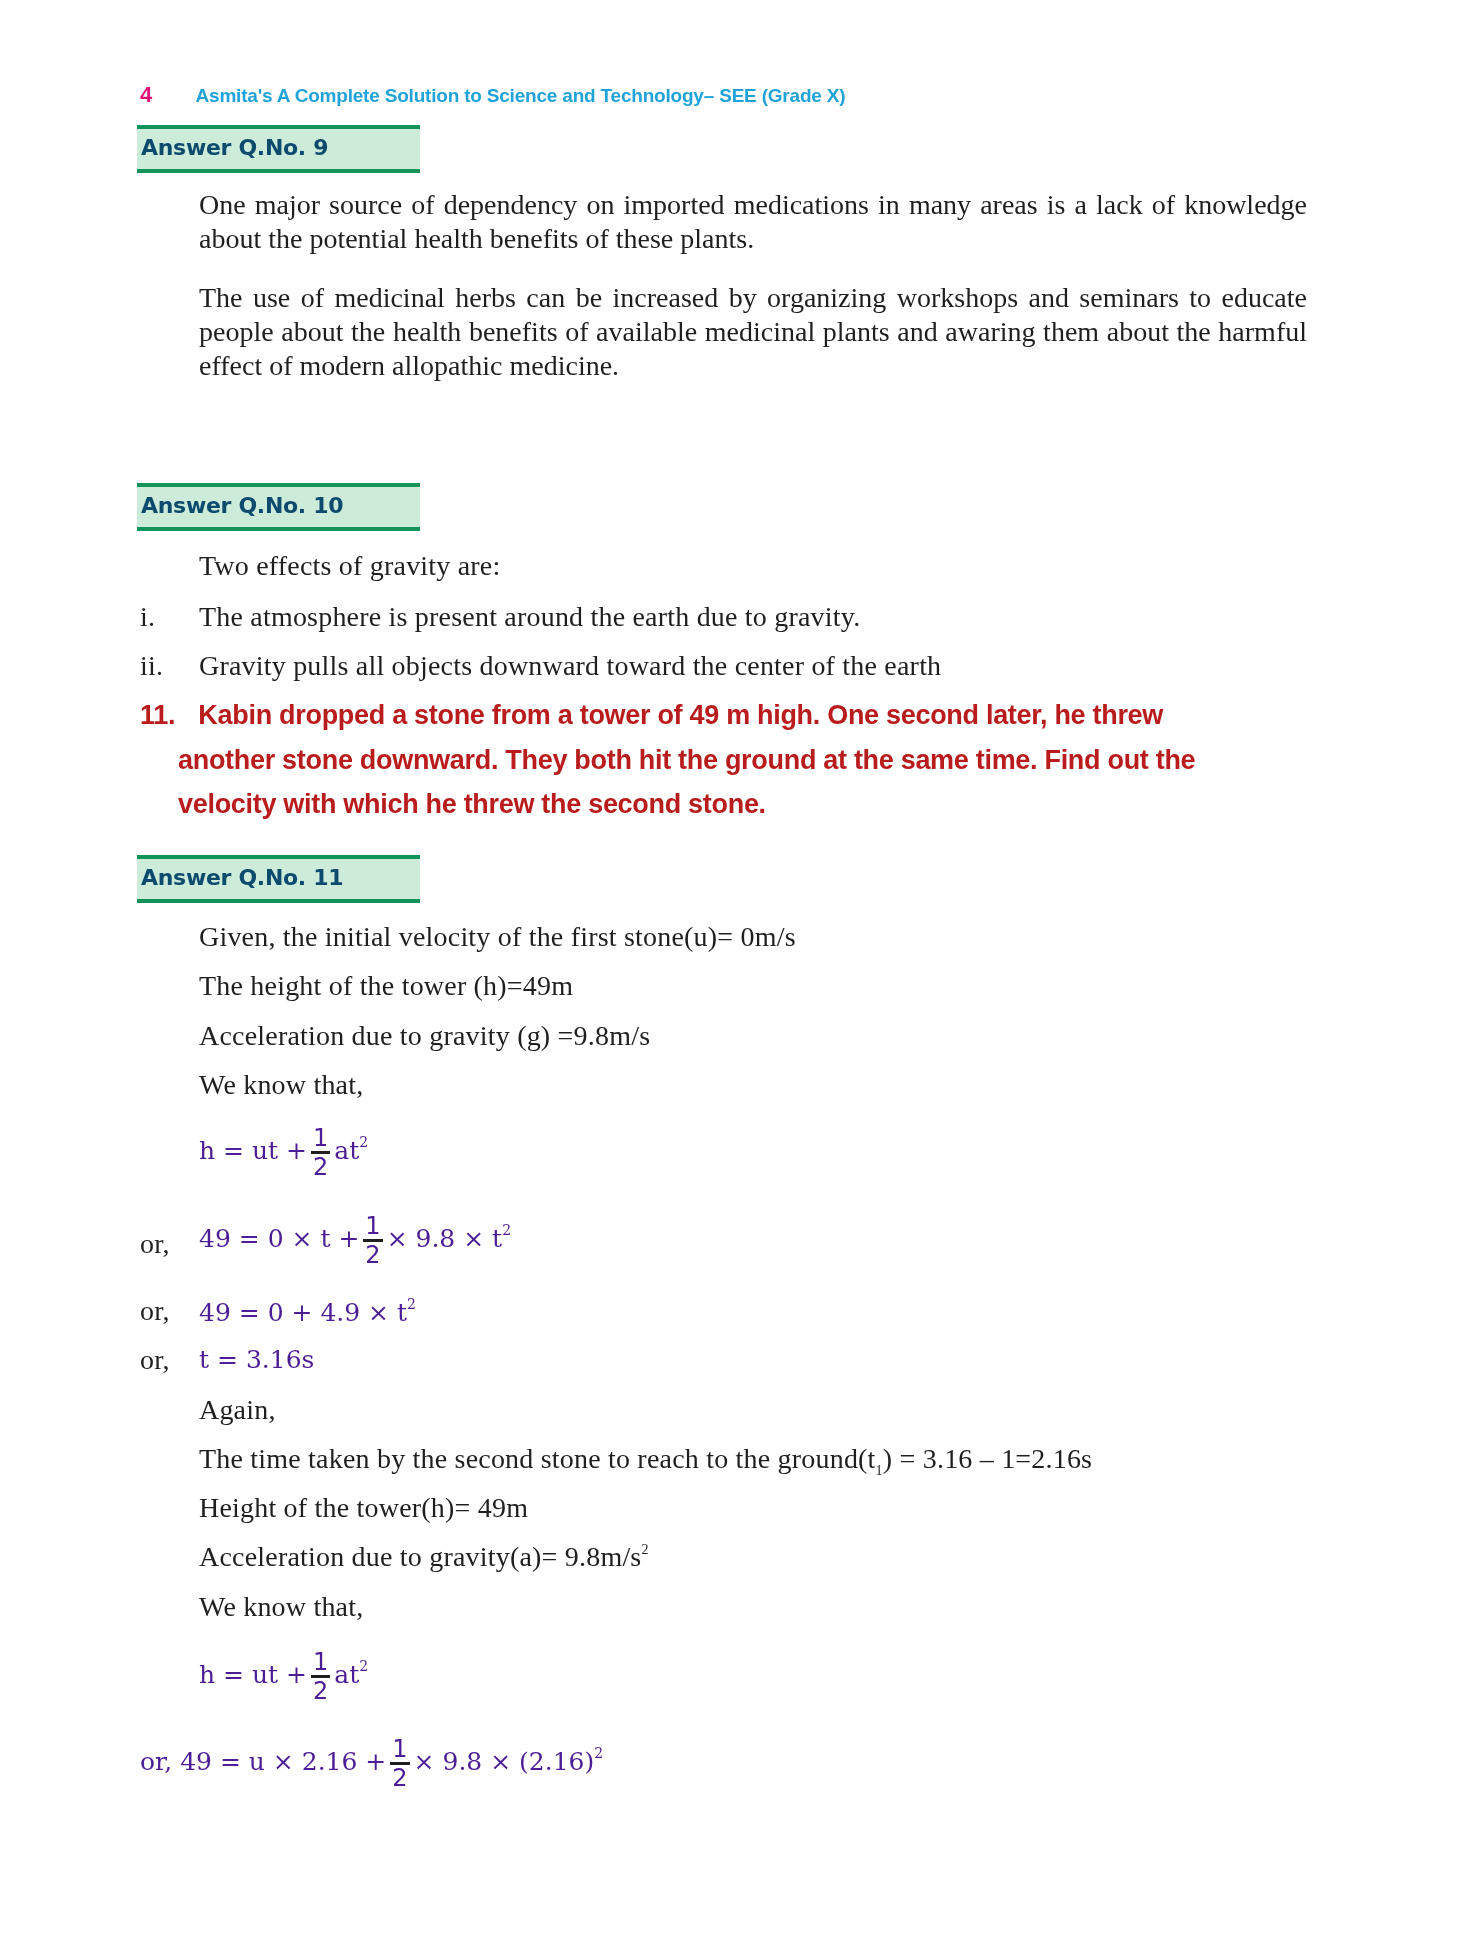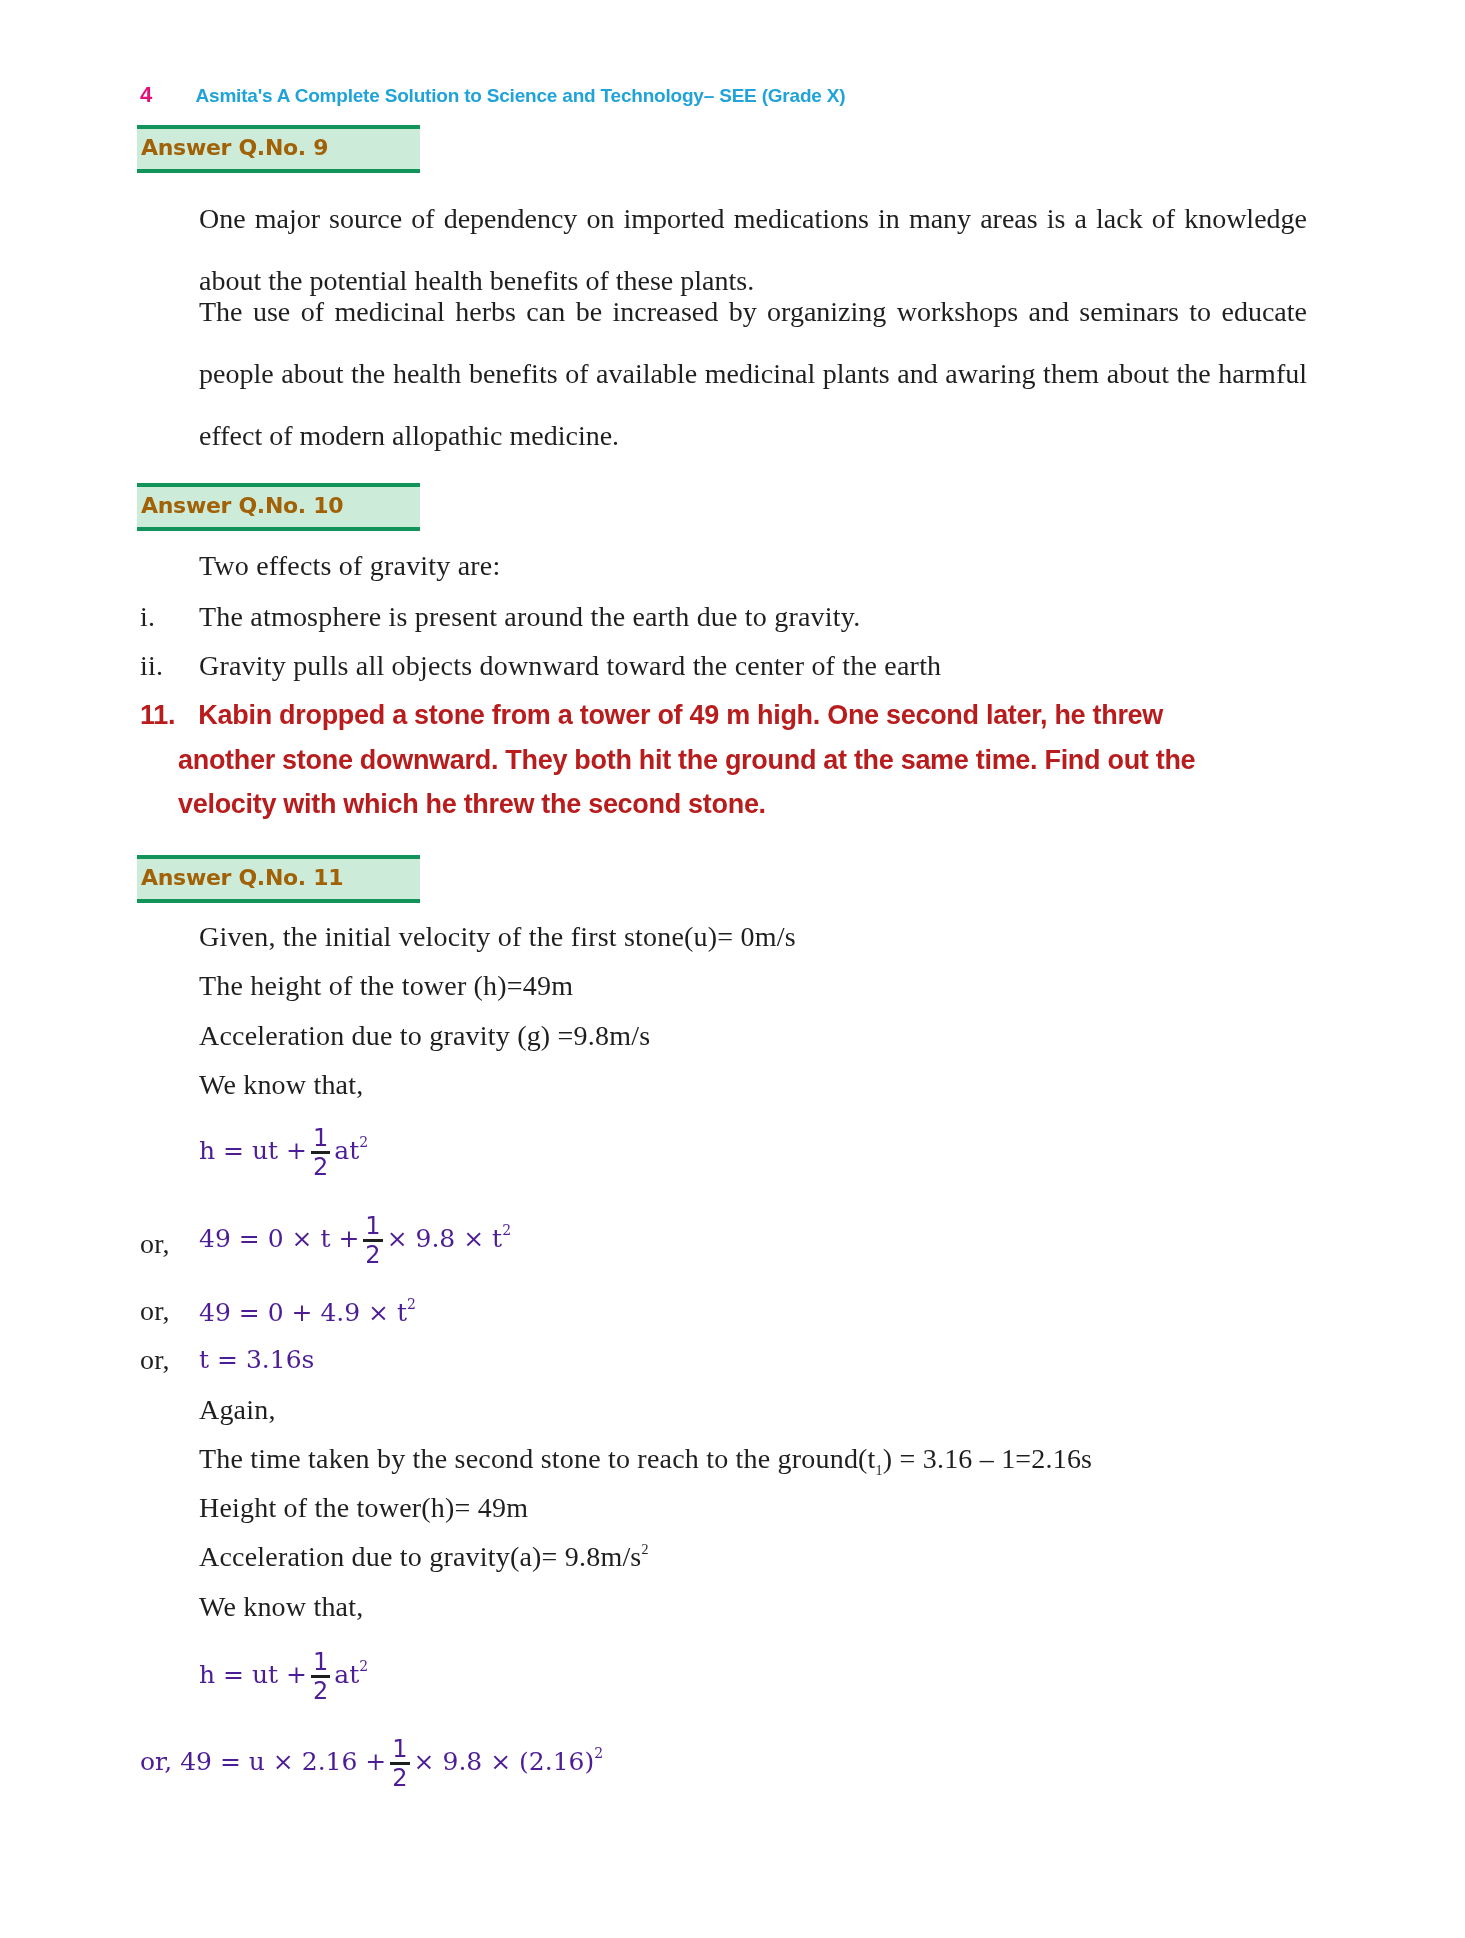--- a/index.html
+++ b/index.html
@@ -2,23 +2,23 @@
 <html><head>
 <meta charset="utf-8">
 <style>
   html, body { margin:0; padding:0; background:#ffffff; }
   body { width:1465px; height:1938px; position:relative; overflow:hidden; font-family:"DejaVu Serif", serif; color:#222; }
   .abs { position:absolute; white-space:nowrap; }
   .running-head { top:82px; left:140px; font-family:"Liberation Sans", sans-serif; font-weight:bold; font-size:19px; }
   .page-num { color:#e0127a; font-size:22px; }
   .book-title { color:#1fa3d8; margin-left:38px; letter-spacing:-0.2px; }
   .ans-box { position:absolute; left:137px; width:283px; height:40px; background:#cdebd9; border-top:4px solid #11935a; border-bottom:4px solid #11935a; }
-  .ans-box span { position:absolute; left:4px; top:6px; font-family:"DejaVu Sans", sans-serif; font-weight:bold; font-size:22px; color:#a16207; letter-spacing:-0.3px;text-align:center; }
+  .ans-box span { position:absolute; left:4px; top:6px; font-family:"DejaVu Sans", sans-serif; font-weight:bold; font-size:22px; color:#0c4a6e; letter-spacing:-0.3px;text-align:center; }
   .txt { font-family:"Liberation Serif", serif; font-size:28px; color:#1f1f1f; letter-spacing:0.2px; }
-  .para { position:absolute; left:199px; width:1108px; font-family:"Liberation Serif", serif; font-size:28px; line-height:62px; text-align:justify; color:#1f1f1f; }
+  .para { position:absolute; left:199px; width:1108px; font-family:"Liberation Serif", serif; font-size:28px; line-height:34px; text-align:justify; color:#1f1f1f; }
   .q { font-family:"Liberation Sans", sans-serif; font-weight:bold; font-size:27px; color:#b91c1c; letter-spacing:-0.3px; }
   .math { font-family:"DejaVu Serif", serif; font-size:25px; color:#4c1d95; }
   .frac { display:inline-block; vertical-align:middle; text-align:center; font-family:"DejaVu Sans", sans-serif; font-size:24px; line-height:26px; margin:0 4px; }
   .frac .num { display:block; border-bottom:3px solid #1f1f1f; padding:0 2px; }
   .frac .den { display:block; }
   sup { font-size:14px; vertical-align:12px; }
   sub { font-size:14px; }
 </style>
 </head>
 <body>

